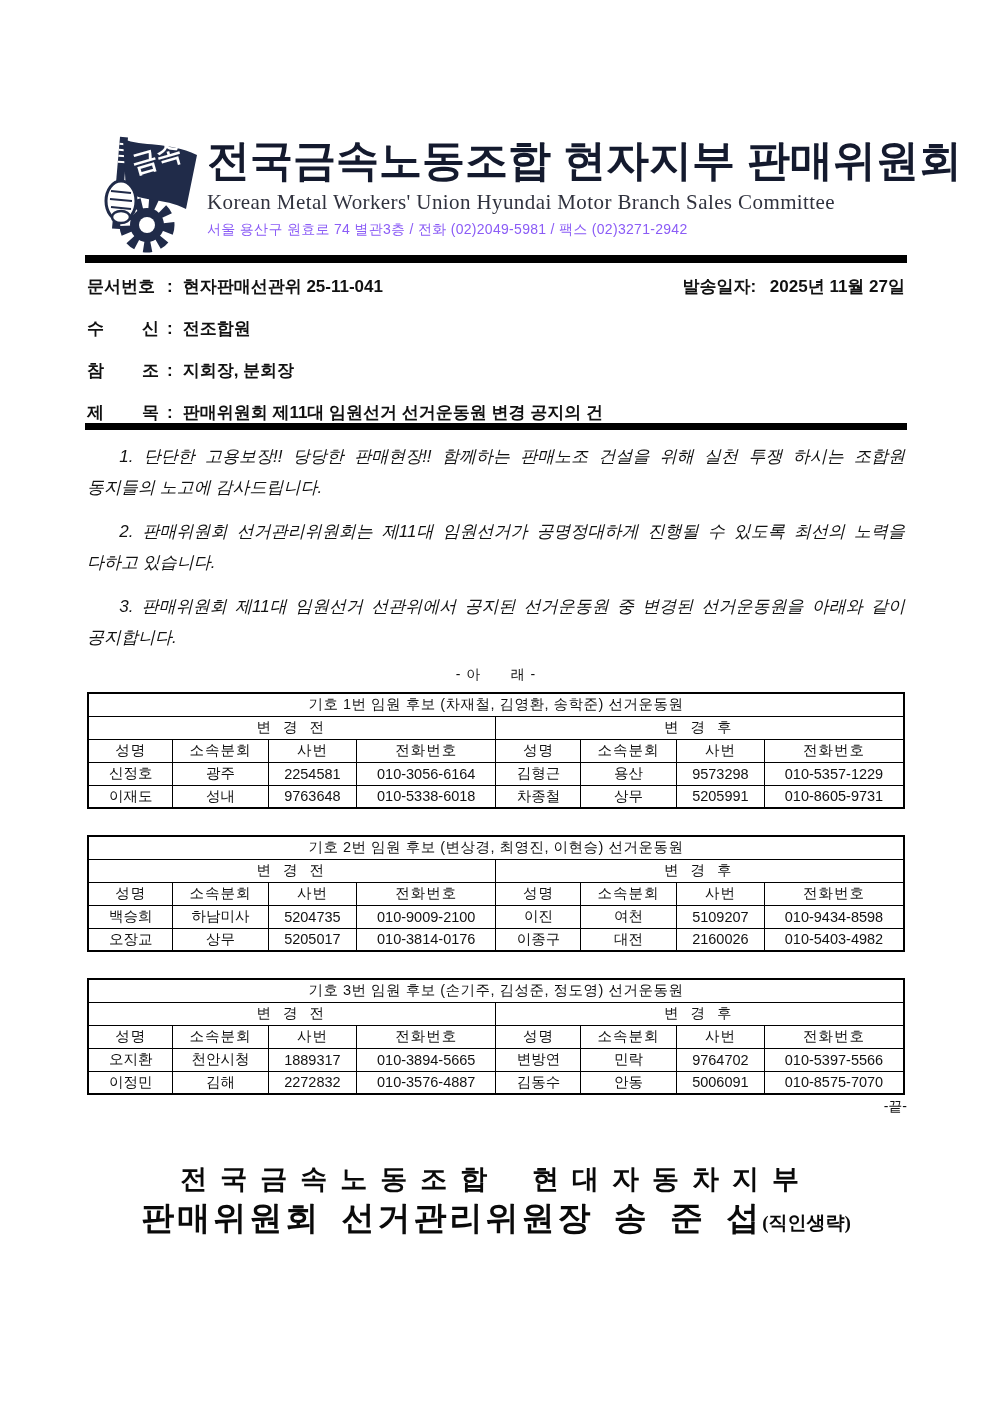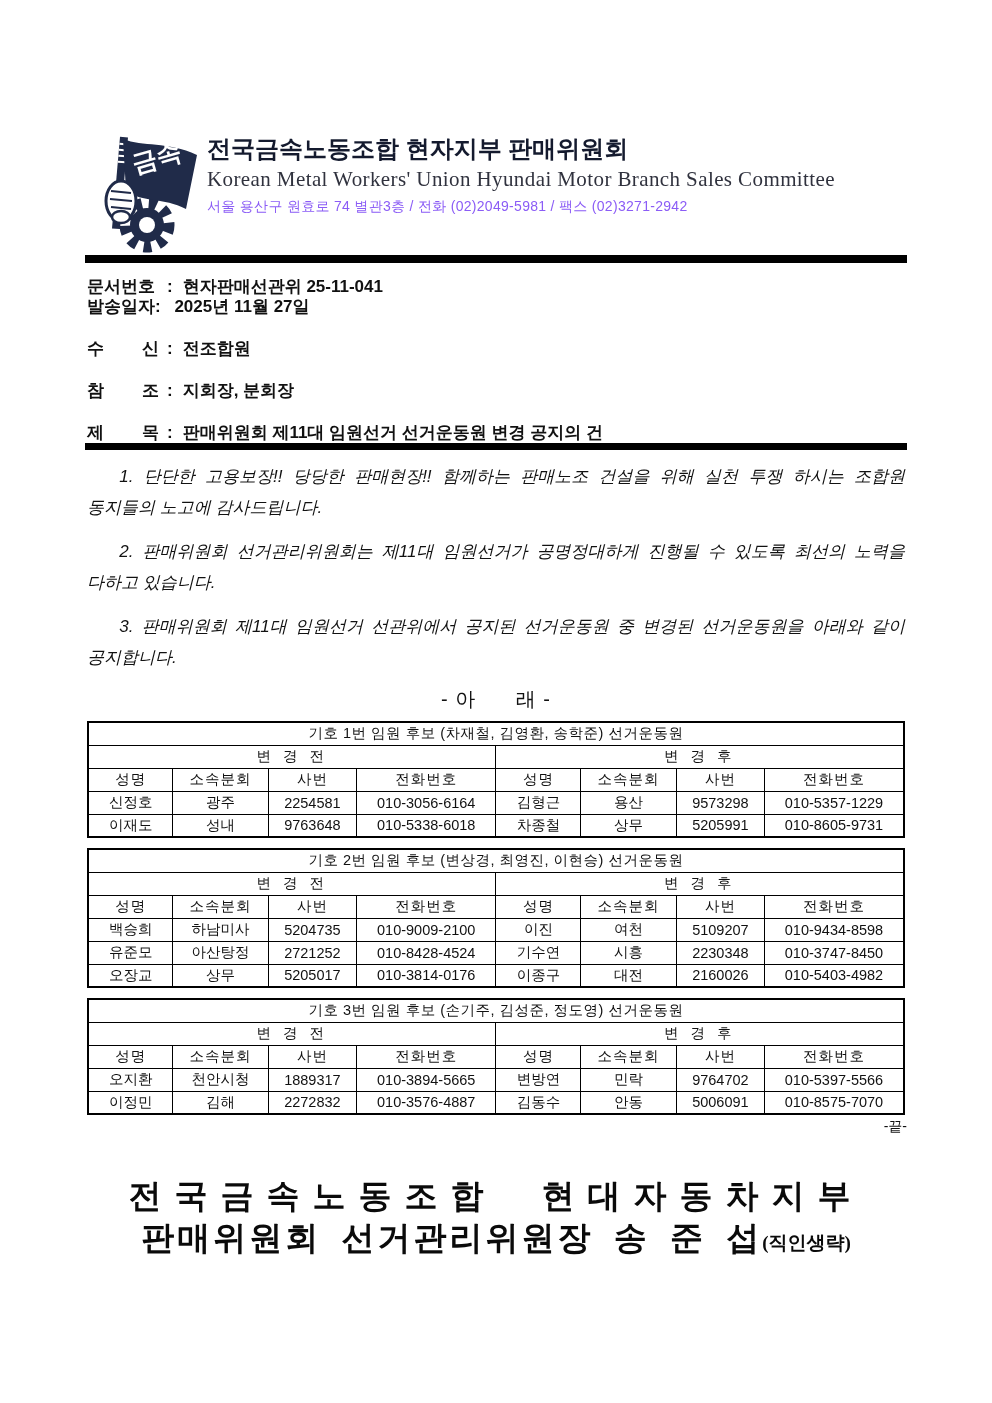--- a/index.html
+++ b/index.html
@@ -14,21 +14,21 @@
     color: #111111;
     overflow: hidden;
   }
   .content { padding: 133px 85px 0 85px; }
 
   
   .letterhead { display: flex; align-items: flex-start; height: 122px; }
   .logo-box { width: 116px; height: 120px; flex: 0 0 auto; }
   .head-text { margin-left: 6px; padding-top: 2px; }
   .org-title {
-    font-size: 24px;
+    font-size: 43px;
     font-weight: bold;
     color: #141a2e;
     letter-spacing: 0px;
     white-space: nowrap;
     line-height: 1.2;
   }
   .org-subtitle {
     font-family: "Liberation Serif", "DejaVu Serif", serif;
     font-size: 21px;
     color: #30323e;
@@ -43,21 +43,21 @@
     white-space: nowrap;
     letter-spacing: 0.3px;
   }
 
   .rule-thick { height: 8px; background: #000000; margin-top: 0px; }
   .rule-thick2 { height: 7px; background: #000000; }
 
   
   .doc-meta { padding: 14px 2px 0 2px; font-weight: bold; font-size: 17px; }
   .meta-row { display: flex; align-items: baseline; margin-bottom: 22px; line-height: 20px; }
-  .meta-row-first { justify-content: space-between; flex-direction: column; }
+  .meta-row-first { justify-content: space-between; }
   .meta-left { display: flex; align-items: baseline; }
   .meta-label {
     display: inline-block;
     width: 72px;
     text-align: justify;
     text-align-last: justify;
     white-space: pre-wrap;
   }
   .meta-sep { margin: 0 10px 0 8px; }
   .meta-value { white-space: nowrap; }
@@ -68,33 +68,33 @@
   .body-text p {
     text-indent: 1.9em;
     text-align: justify;
     line-height: 31px;
     margin-bottom: 13px;
     word-break: keep-all;
     font-style: italic;
   }
   .below-divider {
     text-align: center;
-    font-size: 20px;
+    font-size: 14px;
     white-space: pre;
     margin: 0 0 8px 0;
     letter-spacing: 1px;
   }
 
   
   .tables-section { padding: 0 2px; }
   table.chg-table {
     width: 100%;
     border-collapse: collapse;
     border: 2px solid #000000;
-    margin-bottom: 10px;
+    margin-bottom: 26px;
     table-layout: fixed;
   }
   table.chg-table:nth-of-type(3) { margin-bottom: 0; }
   table.chg-table td {
     border: 1px solid #000000;
     text-align: center;
     vertical-align: middle;
     height: 23px;
     font-size: 14.5px;
     padding: 1px 2px;
@@ -113,26 +113,25 @@
 
   
   .footer-sign {
     margin-top: 44px;
     text-align: center;
     font-family: "Liberation Serif", "DejaVu Serif", serif;
     font-weight: bold;
     color: #0a0a0a;
   }
   .footer-line1 {
-    font-size: 33px;
+    font-size: 27px;
     letter-spacing: 13px;
     word-spacing: 12px;
     white-space: nowrap;
     line-height: 38px;
-    font-family: Liberation Mono, monospace;
   }
   .footer-line2 {
     font-size: 33px;
     letter-spacing: 3px;
     word-spacing: 9px;
     white-space: nowrap;
     line-height: 40px;
   }
   .seal-note { font-size: 19px; letter-spacing: 0px; word-spacing: 0; }
 </style>
@@ -305,30 +304,20 @@
               <td>백승희</td>
               <td>하남미사</td>
               <td>5204735</td>
               <td>010-9009-2100</td>
               <td>이진</td>
               <td>여천</td>
               <td>5109207</td>
               <td>010-9434-8598</td>
             </tr>
             <tr>
-              <td>유준모</td>
-              <td>아산탕정</td>
-              <td>2721252</td>
-              <td>010-8428-4524</td>
-              <td>기수연</td>
-              <td>시흥</td>
-              <td>2230348</td>
-              <td>010-3747-8450</td>
-            </tr>
-            <tr>
               <td>오장교</td>
               <td>상무</td>
               <td>5205017</td>
               <td>010-3814-0176</td>
               <td>이종구</td>
               <td>대전</td>
               <td>2160026</td>
               <td>010-5403-4982</td>
             </tr>
           </tbody>

